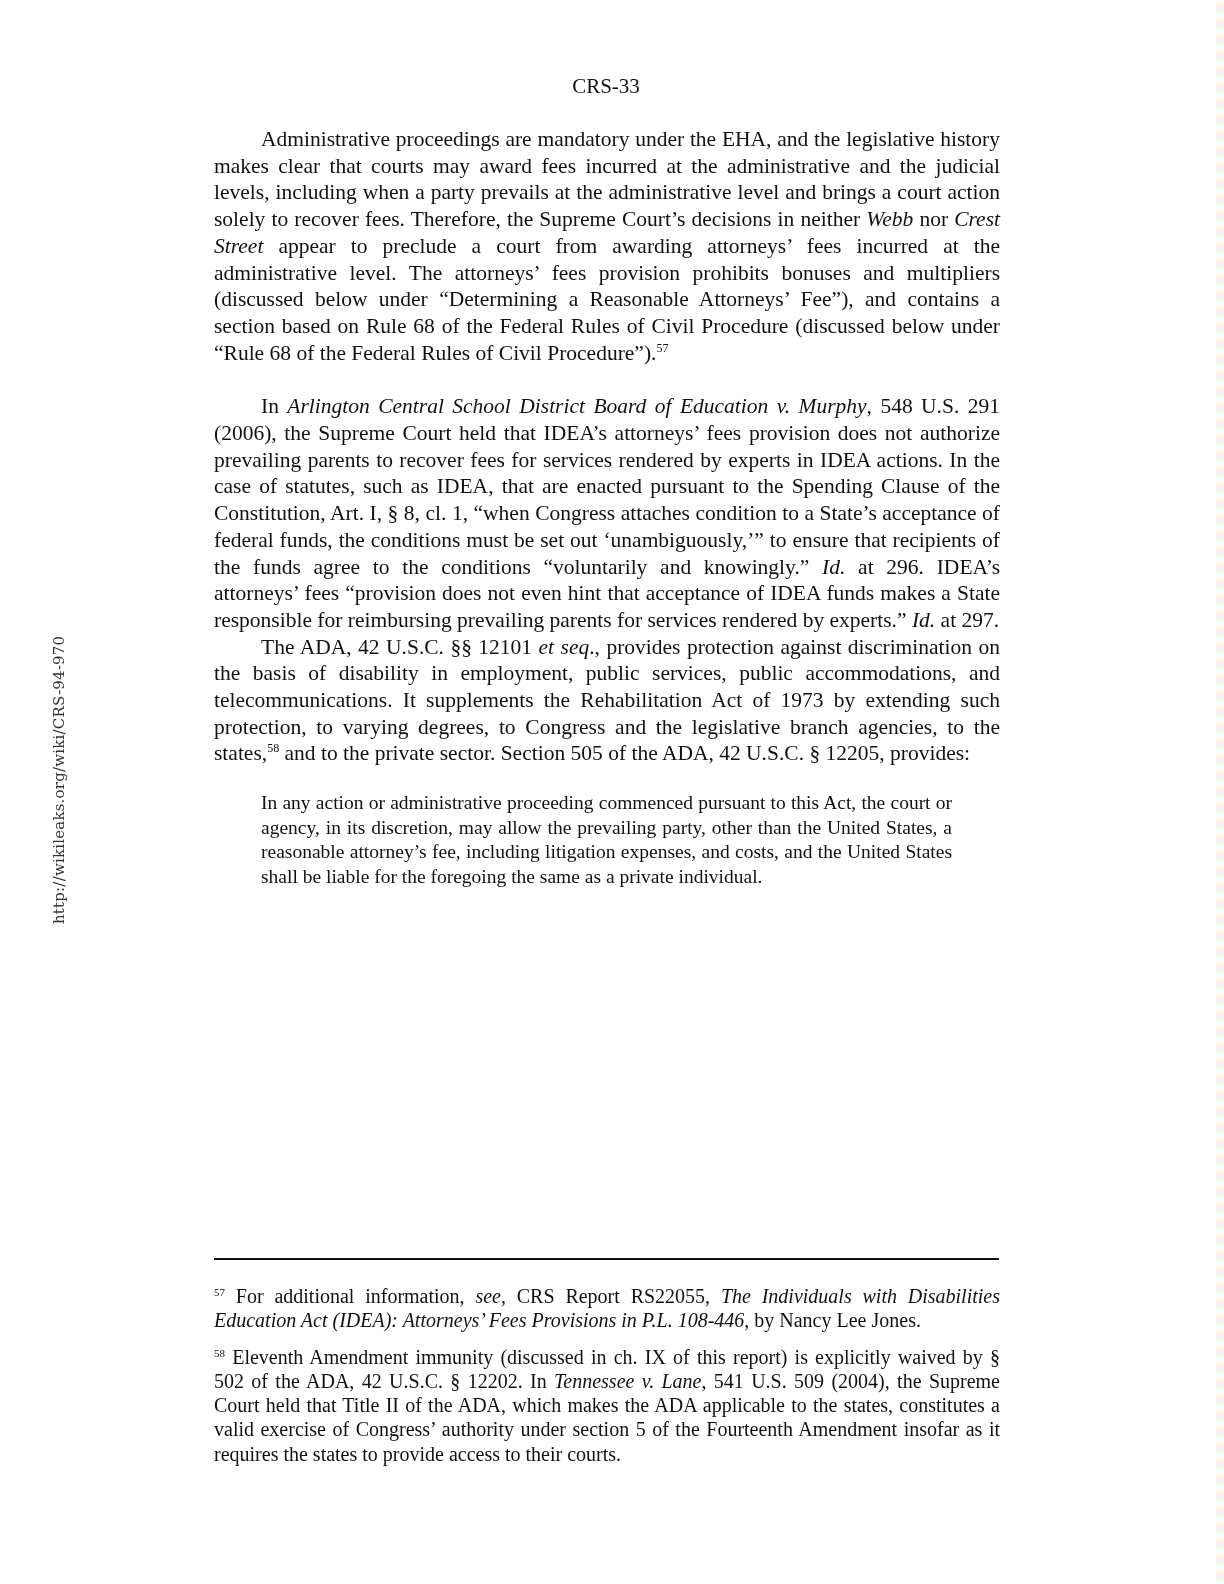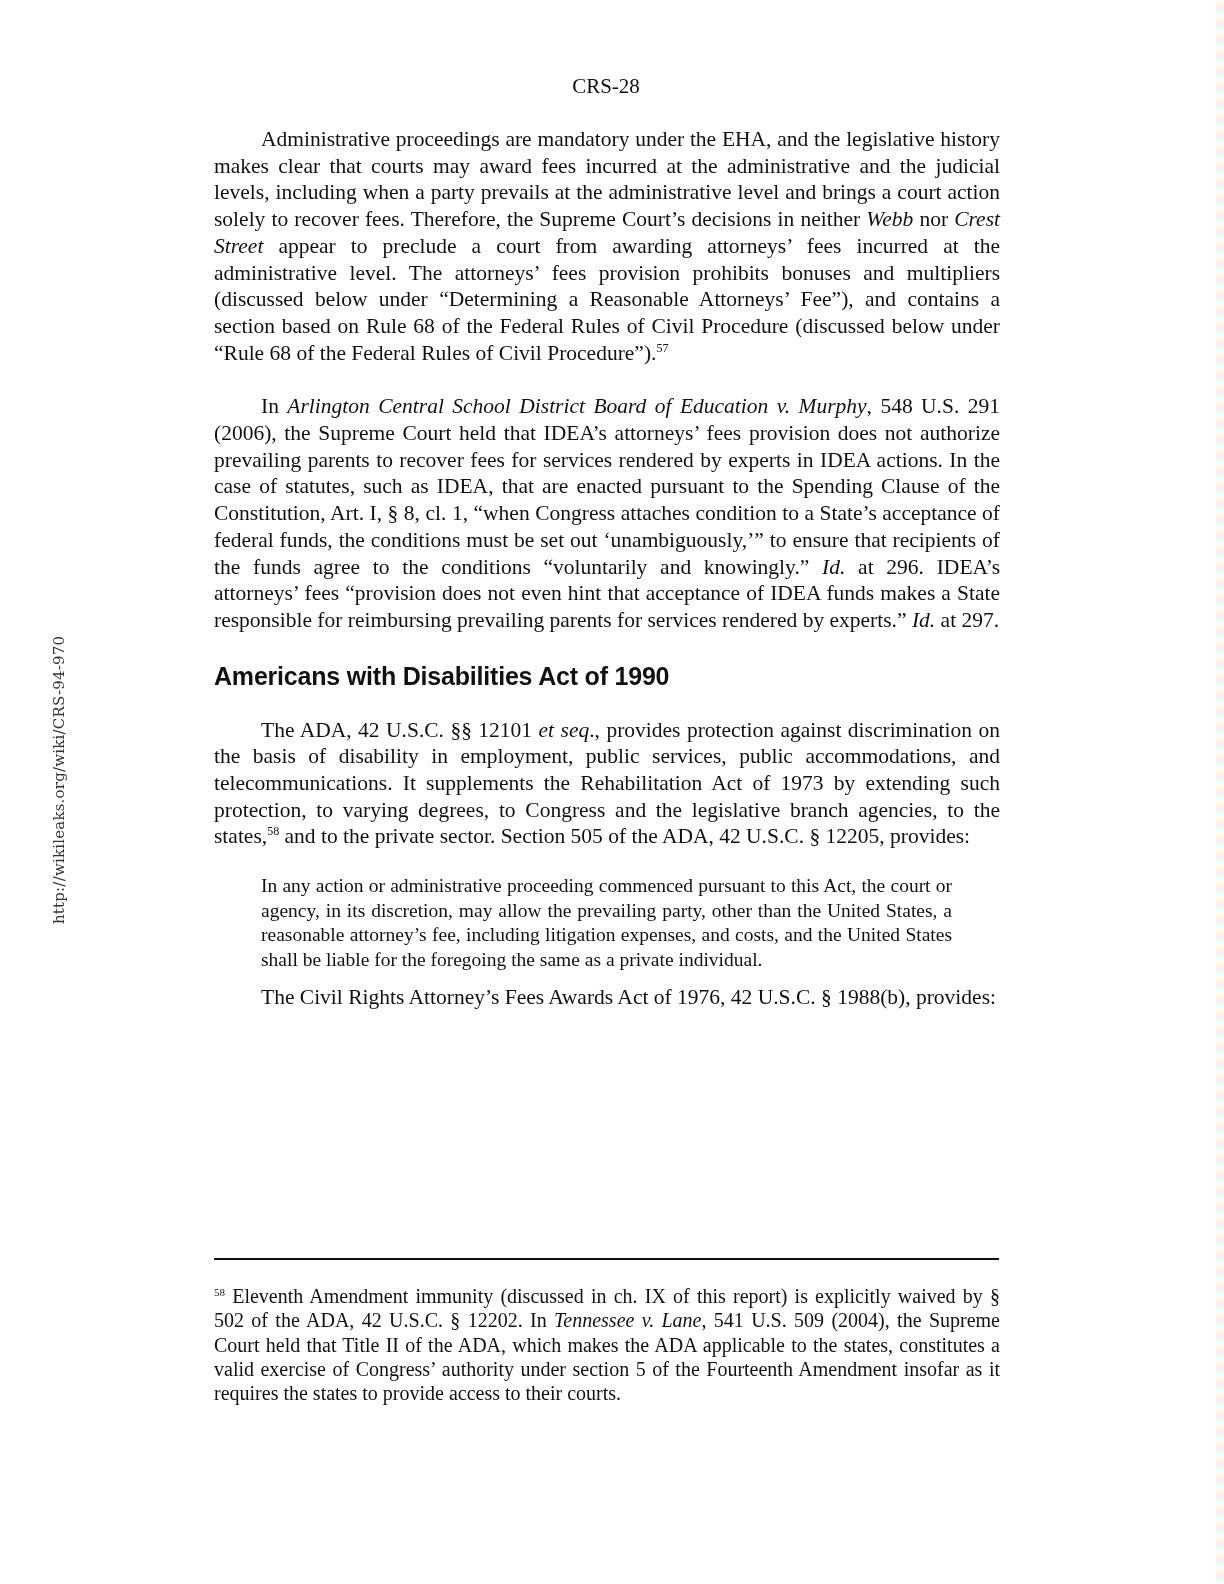--- a/index.html
+++ b/index.html
@@ -32,34 +32,33 @@
   .fn { font-size: 20px; line-height: 24.3px; text-align: justify; margin: 0 0 12px 0; }
   .fn sup { font-size: 11px; vertical-align: 7px; }
 </style>
 </head>
 <body>
 
 <div class="edge-strip"></div>
 
 <div class="side-url">http://wikileaks.org/wiki/CRS-94-970</div>
 
-<div class="page-num">CRS-28</div>
+<div class="page-num">CRS-33</div>
 
 <div class="content">
   <p class="indent"><span>Administrative proceedings are mandatory under the EHA, and the legislative history makes clear that courts may award fees incurred at the administrative and the judicial levels, including when a party prevails at the administrative level and brings a court action solely to recover fees.  Therefore, the Supreme Court’s decisions in neither </span><i>Webb</i><span> nor </span><i>Crest Street</i><span> appear to preclude a court from awarding attorneys’ fees incurred at the administrative level.  The attorneys’ fees provision prohibits bonuses and multipliers (discussed below under “Determining a Reasonable Attorneys’ Fee”), and contains a section based on Rule 68 of the Federal Rules of Civil Procedure (discussed below under “Rule 68 of the Federal Rules of Civil Procedure”).</span><sup>57</sup></p>
 
   <p class="indent para2"><span>In </span><i>Arlington Central School District Board of Education v. Murphy</i><span>, 548 U.S. 291 (2006), the Supreme Court held that IDEA’s attorneys’ fees provision does not authorize prevailing parents to recover fees for services rendered by experts in IDEA actions.  In the case of statutes, such as IDEA, that are enacted pursuant to the Spending Clause of the Constitution, Art. I, § 8, cl. 1, “when Congress attaches condition to a State’s acceptance of federal funds, the conditions must be set out ‘unambiguously,’” to ensure that recipients of the funds agree to the conditions “voluntarily and knowingly.” </span><i>Id.</i><span> at 296.  IDEA’s attorneys’ fees “provision does not even hint that acceptance of IDEA funds makes a State responsible for reimbursing prevailing parents for services rendered by experts.”  </span><i>Id.</i><span> at 297.</span></p>
 
-  <h2>Americans with Disabilities Act of 1990</h2>
 
   <p class="indent"><span>The ADA, 42 U.S.C. §§ 12101 </span><i>et seq</i><span>., provides protection against discrimination on the basis of disability in employment, public services, public accommodations, and telecommunications. It supplements the Rehabilitation Act of 1973 by extending such protection, to varying degrees, to Congress and the legislative branch agencies, to the states,</span><sup>58</sup><span> and to the private sector.  Section 505 of the ADA, 42 U.S.C. § 12205, provides:</span></p>
 
   <blockquote>In any action or administrative proceeding commenced pursuant to this Act, the court or agency, in its discretion, may allow the prevailing party, other than the United States, a reasonable attorney’s fee, including litigation expenses, and costs, and the United States shall be liable for the foregoing the same as a private individual.</blockquote>
 
 
-  <p class="indent">The Civil Rights Attorney’s Fees Awards Act of 1976, 42 U.S.C. § 1988(b), provides:</p>
 </div>
 
 <div class="rule"></div>
 
 <div class="footnotes">
+  <p class="fn"><sup>57</sup><span> For additional information, </span><i>see</i><span>, CRS Report RS22055, </span><i>The Individuals with Disabilities Education Act (IDEA): Attorneys’ Fees Provisions in P.L. 108-446</i><span>, by Nancy Lee Jones.</span></p>
   <p class="fn"><sup>58</sup><span> Eleventh Amendment immunity (discussed in ch. IX of this report) is explicitly waived by § 502 of the ADA, 42 U.S.C. § 12202.  In </span><i>Tennessee v. Lane</i><span>, 541 U.S. 509 (2004), the Supreme Court held that Title II of the ADA, which makes the ADA applicable to the states, constitutes a valid exercise of Congress’ authority under section 5 of the Fourteenth Amendment insofar as it requires the states to provide access to their courts.</span></p>
 </div>
 
 </body></html>

